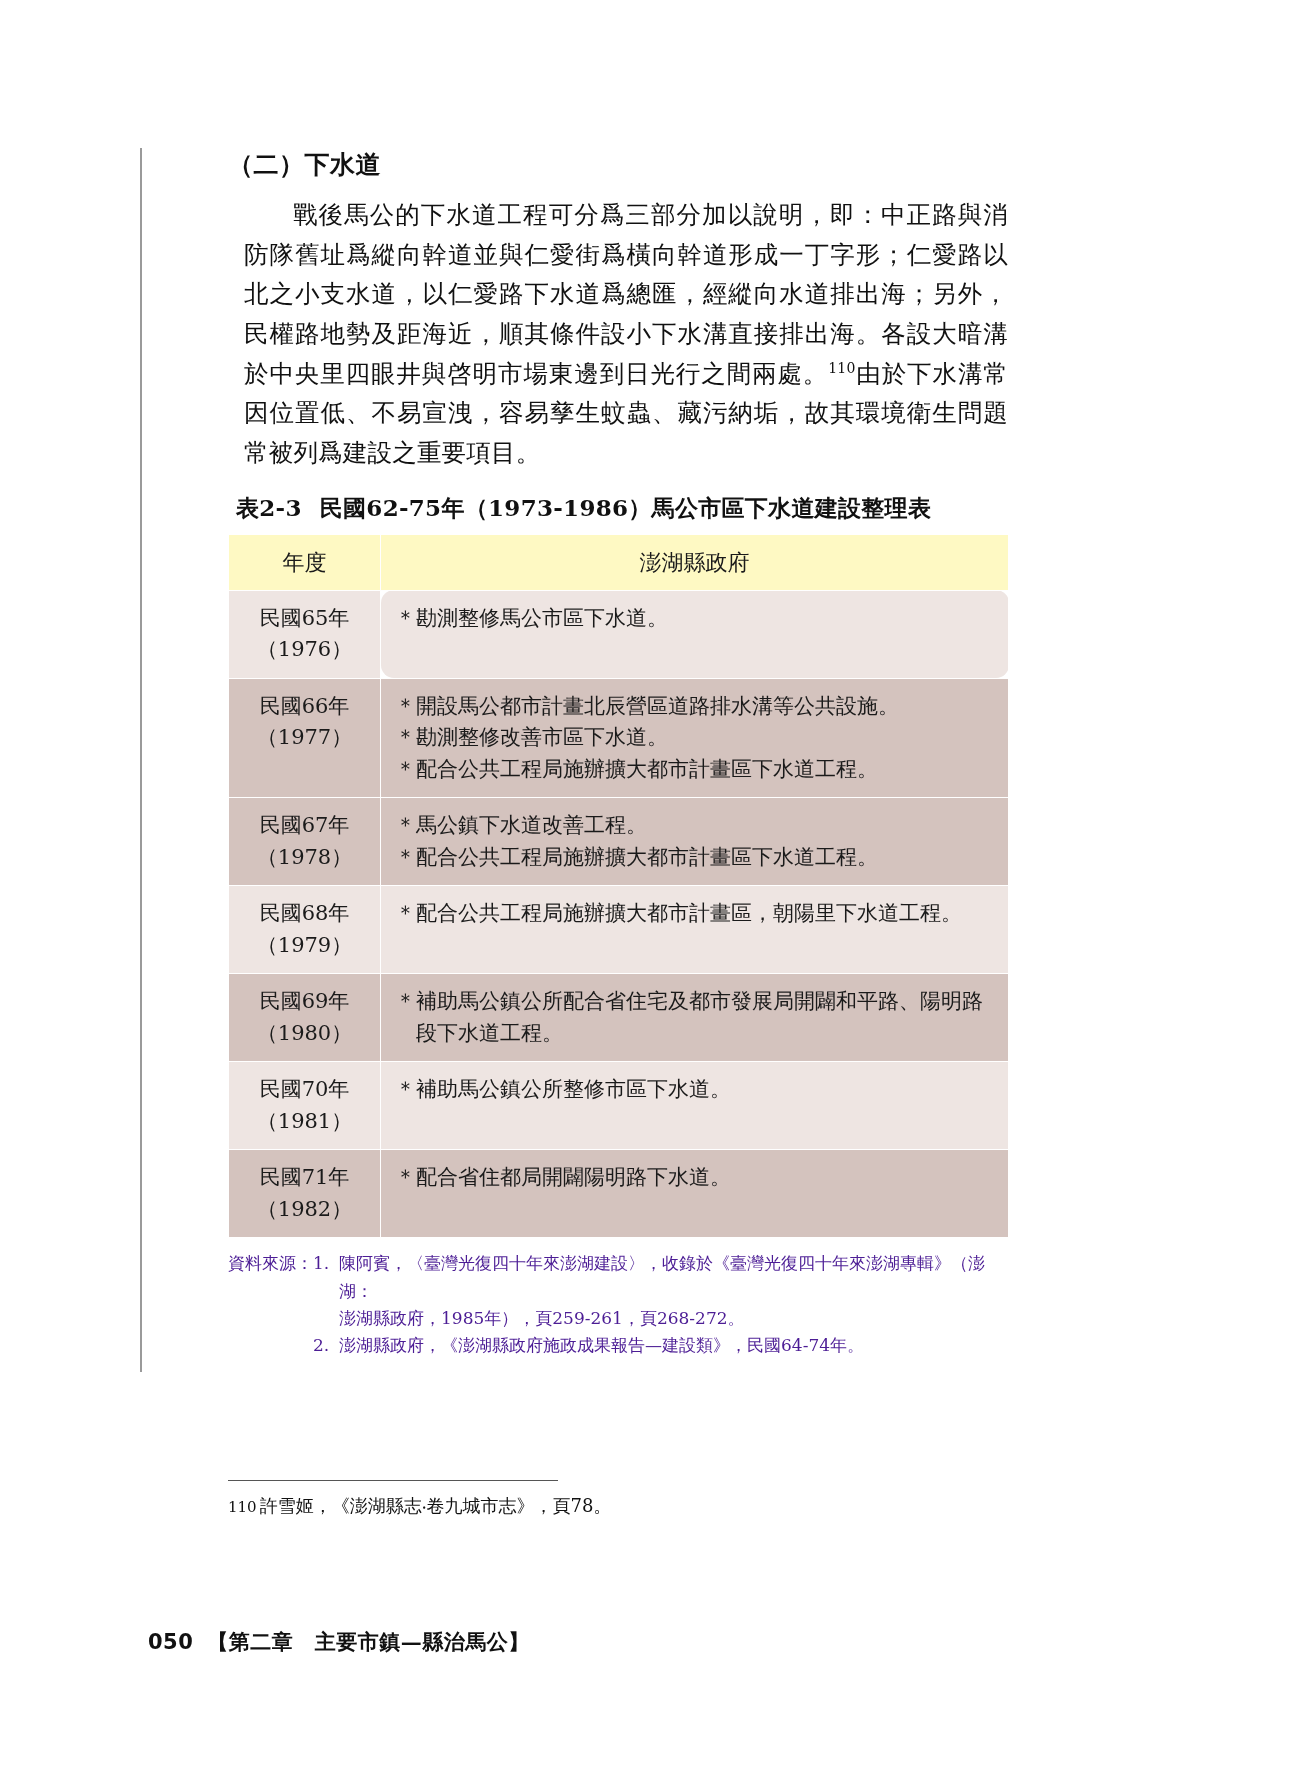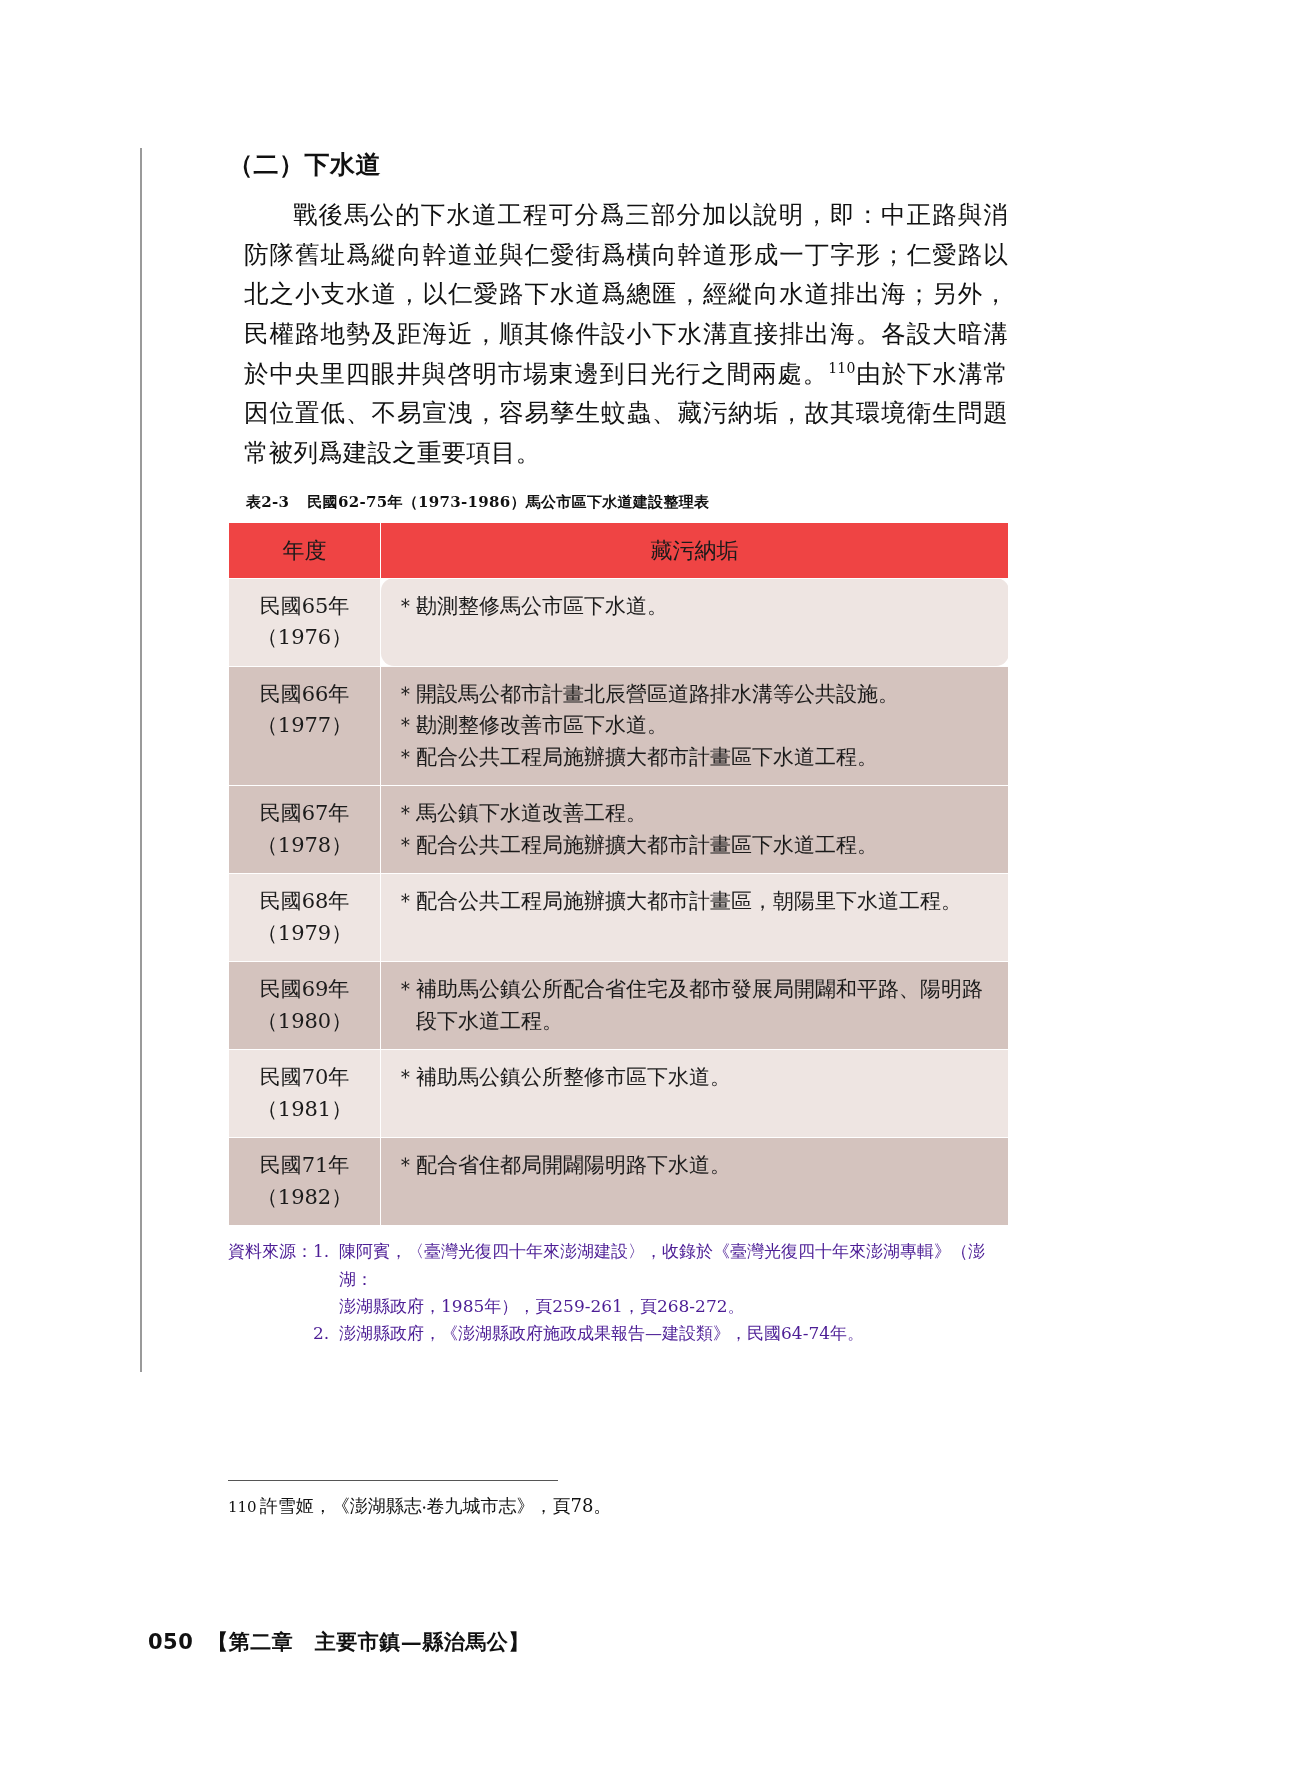--- a/index.html
+++ b/index.html
@@ -52,44 +52,44 @@
     margin: 0 0 18px 16px;
     color: #111;
     letter-spacing: 0.2px;
   }
   .body-par sup {
     font-size: 14px;
     vertical-align: super;
     line-height: 0;
   }
   .table-caption {
-    font-size: 15px;
+    font-size: 23px;
     font-weight: bold;
-    margin: 20px 0 10px 18px;
+    margin: 20px 0 10px 8px;
     color: #111;
     letter-spacing: 0.3px;
   }
   .table-caption .cap-num {
     margin-right: 18px;
   }
   table.data-table {
     border-collapse: collapse;
     width: 780px;
     table-layout: fixed;
     font-size: 21px;
   }
   table.data-table th,
   table.data-table td {
     border: 1px solid #ffffff;
     padding: 12px 14px;
     vertical-align: top;
     line-height: 1.5;
   }
   table.data-table thead th {
-    background: #ef4444;
+    background: #fef9c3;
     text-align: center;
     font-weight: normal;
     font-size: 22px;
     padding: 11px 10px;
     color: #1a1a1a;
   }
   col.col-year { width: 152px; }
   col.col-item { width: 628px; }
   td.year-cell {
     text-align: center;
@@ -187,21 +187,21 @@
     </div>
 
     <table class="data-table">
       <colgroup>
         <col class="col-year">
         <col class="col-item">
       </colgroup>
       <thead>
         <tr>
           <th>年度</th>
-          <th>藏污納垢</th>
+          <th>澎湖縣政府</th>
         </tr>
       </thead>
       <tbody>
         <tr class="shade-b">
           <td class="year-cell">
             <span>民國65年</span>
             <span class="y2">（1976）</span>
           </td>
           <td class="item-cell" style="white-space: pre-line; border-radius: 13px;">＊勘測整修馬公市區下水道。</td>
         </tr>

